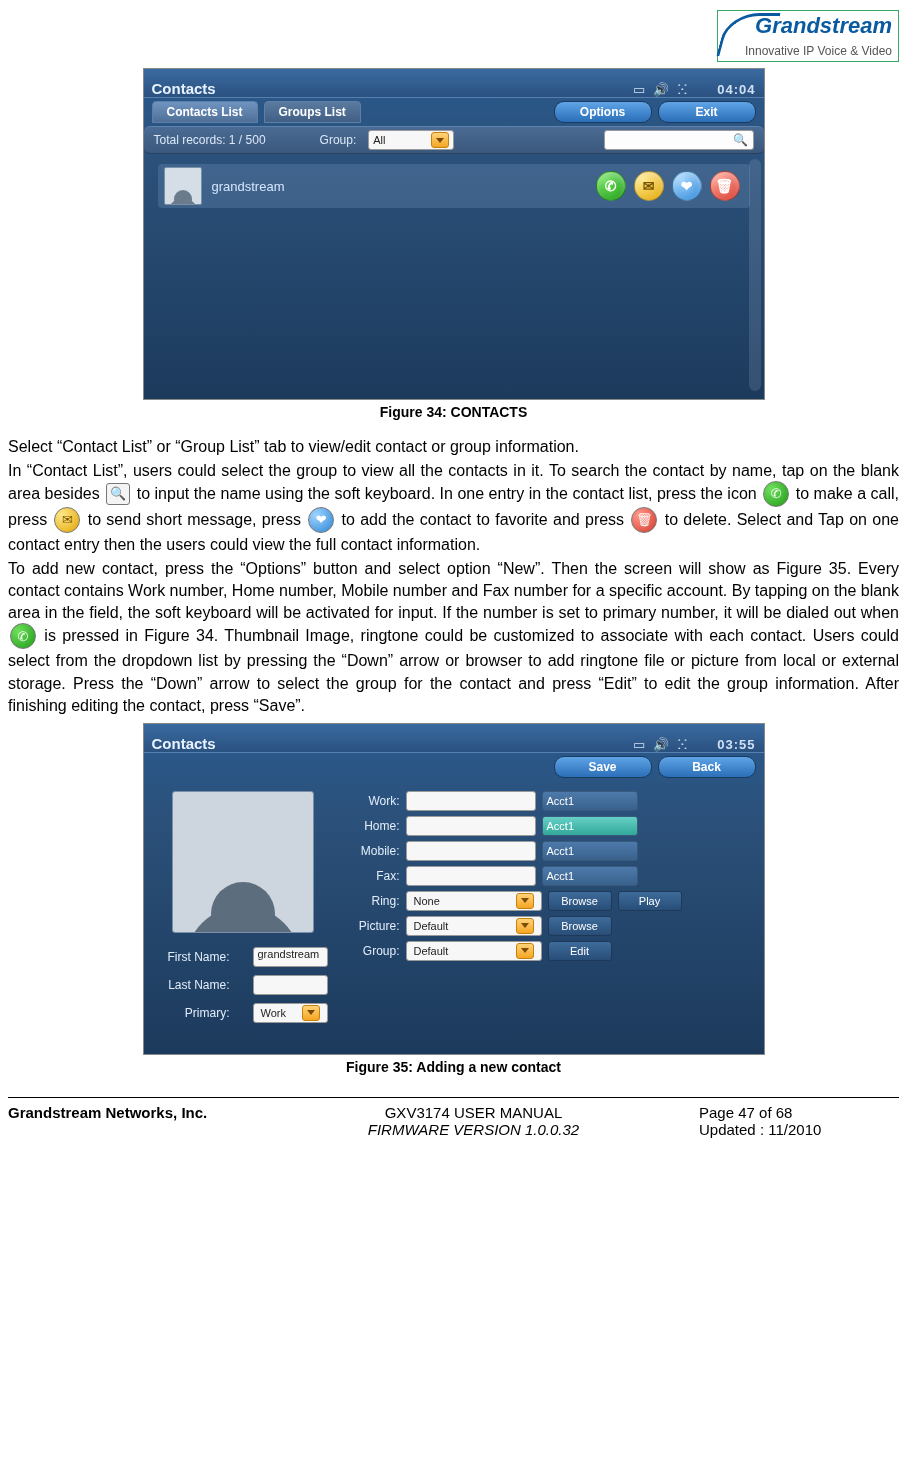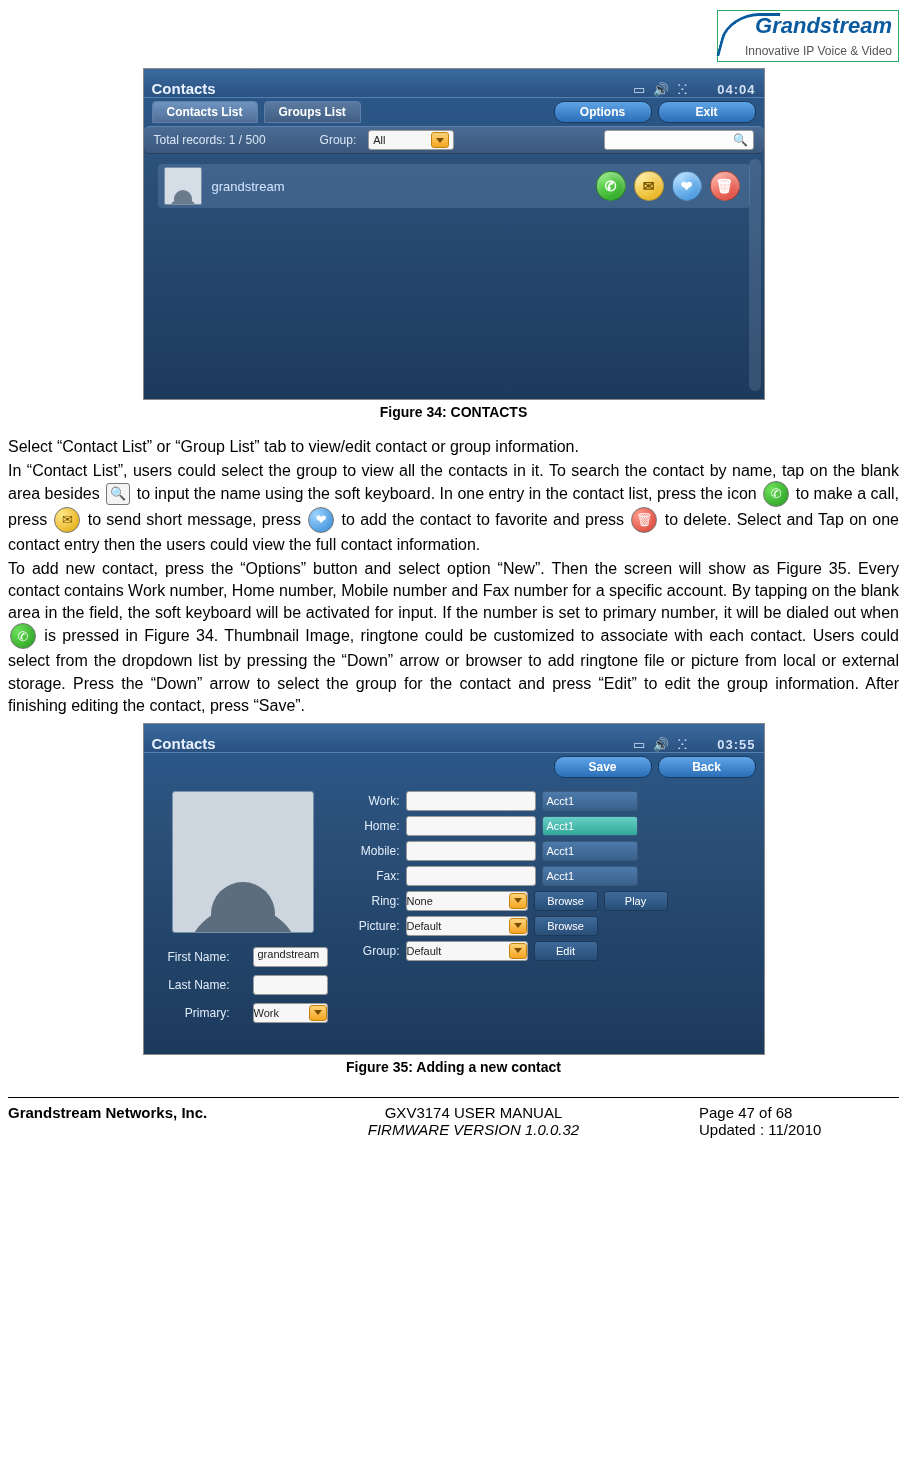--- a/index.html
+++ b/index.html
@@ -142,21 +142,21 @@
     box-shadow:0 50px 0 26px #5c6d7e;
   }
   .frow { display:flex; align-items:center; gap:23px; margin:4px 0; width:100%; }
   .frow label { width:72px; text-align:right; color:#e2edfb; font-size:12px; }
   .tinput {
     flex:1; height:18px; background:#f7f7f7; border:1px solid #999; border-radius:3px;
     color:#222; font-size:11px; padding:0 4px;
   }
   .dd-wide {
     flex:1; height:18px; background:#f7f7f7; border:1px solid #999; border-radius:3px;
-    color:#222; font-size:11px; padding:0 0; display:flex; align-items:center;
+    color:#222; font-size:11px; padding:0 7px; display:flex; align-items:center;
   }
   .right-col { flex:1; display:flex; flex-direction:column; gap:5px; }
   .rrow { display:flex; align-items:center; gap:6px; }
   .rrow label { width:54px; text-align:right; color:#e2edfb; font-size:12px; }
   .acct {
     width:86px; height:18px; display:flex; align-items:center; padding:0 4px;
     border:1px solid #3a5a7c; border-radius:3px; color:#fff; font-size:11px;
     background:linear-gradient(#4d7aab,#39618c);
   }
   .acct.hl { background:linear-gradient(#66d0c6,#32a79a); }

